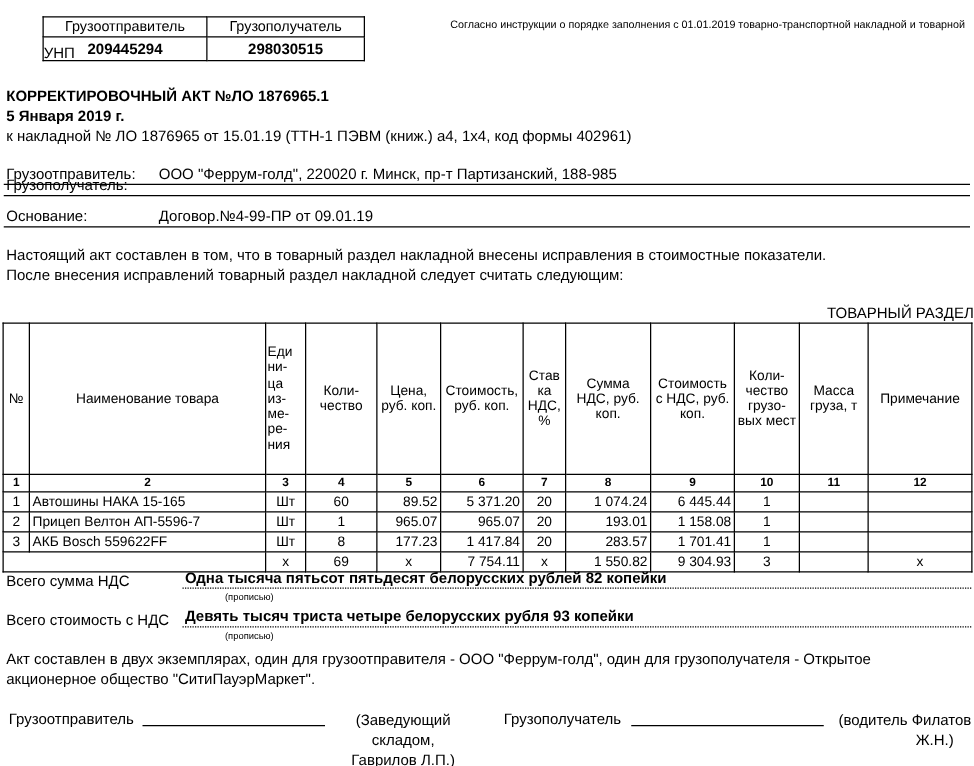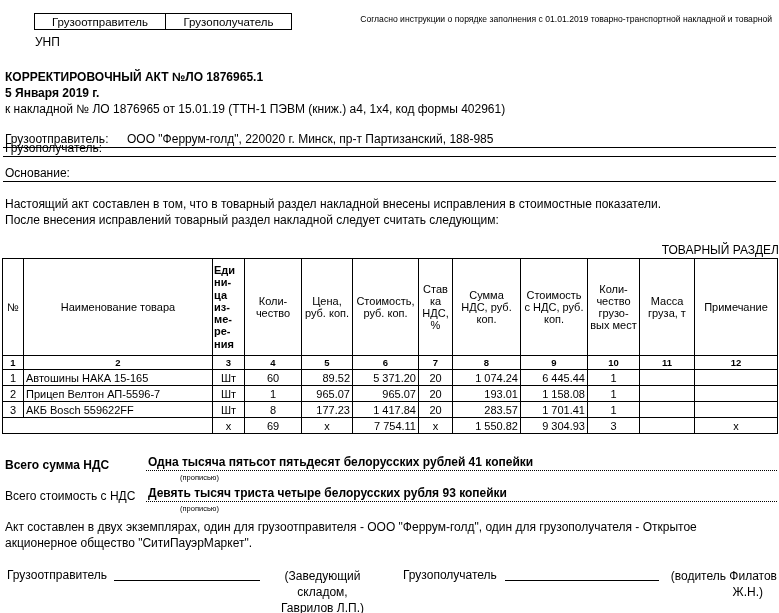--- a/index.html
+++ b/index.html
@@ -38,21 +38,21 @@
   #goods-table th { text-align: center; vertical-align: middle; line-height: 12.2px; height: 96px; white-space: normal; }
   #goods-table tr.nums td { text-align: center; font-weight: bold; font-size: 9.5px; height: 13px; }
   #goods-table tr.item td { height: 15px; font-size: 11px; }
   .c { text-align: center; }
   .r { text-align: right; }
   .l { text-align: left; }
 
   .sum-label { left: 5px; font-size: 12px; }
   .sum-value { left: 146px; width: 629px; font-weight: bold; font-size: 12px; border-bottom: 1px dotted #000; padding-left: 2px; height: 15px; }
   .sum-hint { left: 180px; font-size: 7.5px; }
-  #vat-label { top: 458px; font-weight: bold; }
+  #vat-label { top: 458px; }
   #vat-value { top: 455px; }
   #vat-hint { top: 473px; }
   #total-label { top: 489px; }
   #total-value { top: 486px; }
   #total-hint { top: 504px; }
 
   #note1 { left: 5px; top: 520px; font-size: 12px; }
   #note2 { left: 5px; top: 536px; font-size: 12px; }
 
   .sig-label { font-size: 12px; }
@@ -67,40 +67,45 @@
 </head>
 <body>
 
 <div class="abs" id="unp-label">УНП</div>
 <table class="abs" id="unp-table">
   <tbody>
       <tr>
     <td class="hdr">Грузоотправитель</td>
     <td class="hdr w2">Грузополучатель</td>
   </tr>
+  <tr>
+    <td class="val">209445294</td>
+    <td class="val">298030515</td>
+  </tr>
 </tbody>
   </table>
 
 <div class="abs" id="instruction">
   <div>Согласно инструкции о порядке заполнения с 01.01.2019 товарно-транспортной накладной и товарной</div>
 </div>
 
 <div class="abs" id="act-title">КОРРЕКТИРОВОЧНЫЙ АКТ №ЛО 1876965.1</div>
 <div class="abs" id="act-date">5 Января 2019 г.</div>
 <div class="abs" id="act-ref">к накладной № ЛО 1876965 от 15.01.19 (ТТН-1 ПЭВМ (книж.) а4, 1х4, код формы 402961)</div>
 
 <div class="abs party-row" id="row-shipper">
   <span class="lbl">Грузоотправитель:</span>
   <span class="val">ООО "Феррум-голд", 220020 г. Минск, пр-т Партизанский, 188-985</span>
 </div>
 <div class="abs party-row" id="row-consignee">
   <span class="lbl">Грузополучатель:</span>
 </div>
 <div class="abs party-row" id="row-basis">
   <span class="lbl">Основание:</span>
+  <span class="val">Договор.№4-99-ПР от 09.01.19</span>
 </div>
 
 <div class="abs" id="intro1">Настоящий акт составлен в том, что в товарный раздел накладной внесены исправления в стоимостные показатели.</div>
 <div class="abs" id="intro2">После внесения исправлений товарный раздел накладной следует считать следующим:</div>
 
 <div class="abs" id="section-title">ТОВАРНЫЙ РАЗДЕЛ</div>
 
 <table class="abs" id="goods-table">
   <colgroup>
     <col style="width:21px">
@@ -113,21 +118,21 @@
       <col style="width:68px">
     <col style="width:67px">
       <col style="width:52px">
       <col style="width:55px">
       <col style="width:83px">
   </colgroup>
   <tbody>
       <tr>
     <th>№</th>
     <th>Наименование товара</th>
-    <th style="padding:0 1px; text-align:left;font-weight:bold;">Еди ни- ца из- ме- ре- ния</th>
+    <th style="padding:12px 1px; text-align:left;">Еди ни- ца из- ме- ре- ния</th>
     <th>Коли- чество</th>
     <th>Цена, руб. коп.</th>
     <th style="padding:0;">Стоимость, руб. коп.</th>
     <th style="padding:0 1px;">Став ка НДС, %</th>
     <th>Сумма НДС, руб. коп.</th>
     <th>Стоимость с НДС, руб. коп.</th>
     <th>Коли- чество грузо- вых мест</th>
     <th>Масса груза, т</th>
     <th>Примечание</th>
   </tr>
@@ -197,21 +202,21 @@
     <td class="r">1 550.82</td>
     <td class="r">9 304.93</td>
     <td class="c">3</td>
     <td class="c"></td>
     <td class="c">х</td>
   </tr>
 </tbody>
   </table>
 
 <div class="abs sum-label" id="vat-label">Всего сумма НДС</div>
-<div class="abs sum-value" id="vat-value">Одна тысяча пятьсот пятьдесят белорусских рублей 41 копейки</div>
+<div class="abs sum-value" id="vat-value">Одна тысяча пятьсот пятьдесят белорусских рублей 82 копейки</div>
 <div class="abs sum-hint" id="vat-hint">(прописью)</div>
 
 <div class="abs sum-label" id="total-label">Всего стоимость с НДС</div>
 <div class="abs sum-value" id="total-value">Девять тысяч триста четыре белорусских рубля 93 копейки</div>
 <div class="abs sum-hint" id="total-hint">(прописью)</div>
 
 <div class="abs" id="note1">Акт составлен в двух экземплярах, один для грузоотправителя - ООО "Феррум-голд", один для грузополучателя - Открытое</div>
 <div class="abs" id="note2">акционерное общество "СитиПауэрМаркет".</div>
 
 <div class="abs sig-label" id="sig-shipper-label">Грузоотправитель</div>

